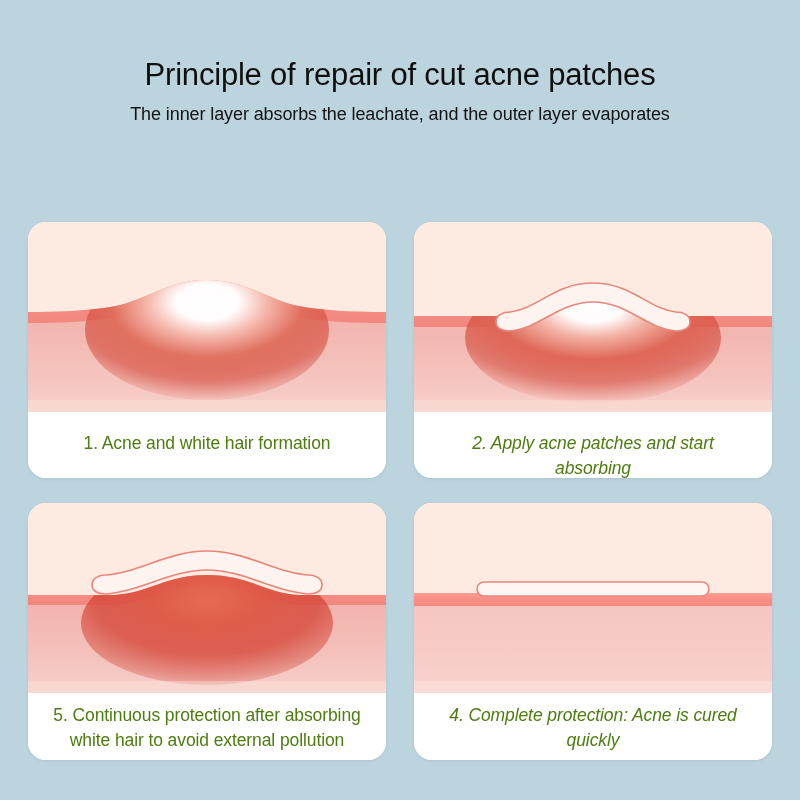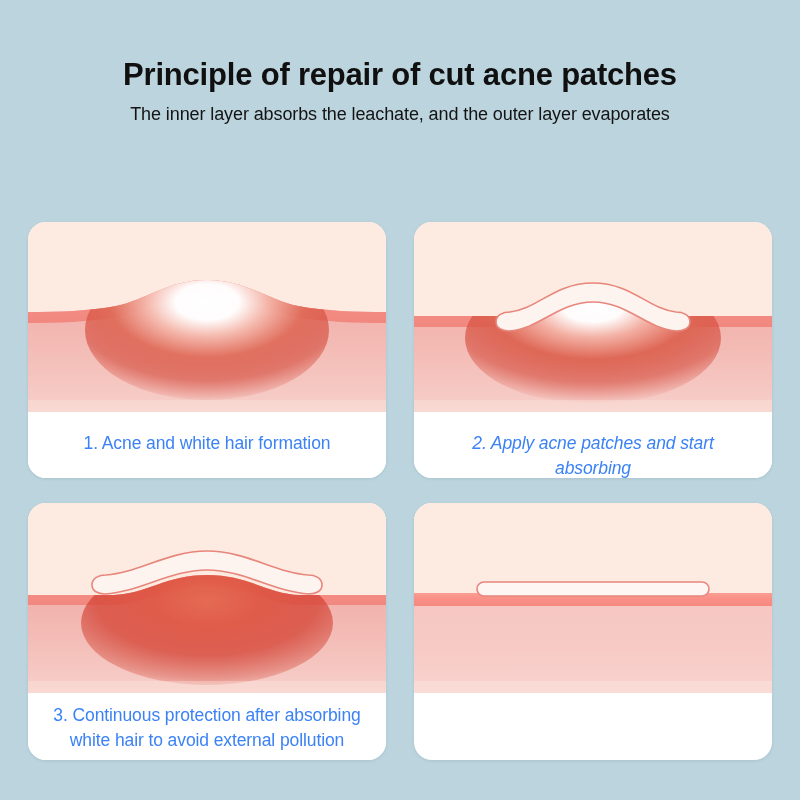--- a/index.html
+++ b/index.html
@@ -22,21 +22,21 @@
     left: 0;
     top: 0;
     width: 800px;
     height: 200px;
     text-align: center;
     padding-top: 56px;
     box-sizing: border-box;
   }
   #title {
     font-size: 31px;
-    font-weight: bold;
+    font-weight: normal;
     color: #101010;
     letter-spacing: -0.2px;
     line-height: 38px;
     margin: 0;
     white-space: nowrap;
   }
   #subtitle {
     font-size: 18px;
     font-weight: normal;
     color: #141414;
@@ -80,21 +80,21 @@
     position: absolute;
     left: 0;
     top: 0;
     display: block;
   }
 
   
   .caption {
     background: #ffffff;
     text-align: center;
-    color: #3b82f6;
+    color: #4d7c0f;
     font-size: 17.5px;
     line-height: 25px;
     letter-spacing: -0.1px;
     padding: 0 19px;
     box-sizing: border-box;
   }
   .card.r1 .caption {
     height: 66px;
     padding-top: 19px;
   }
@@ -233,21 +233,21 @@
         <path d="M0,92 L86,92 C118,91 138,72 179,72 C220,72 240,91 272,92 L358,92 L358,102 L272,102 C240,101 220,82 179,82 C138,82 118,101 86,102 L0,102 Z" fill="url(#band3)"></path>
         <g clip-path="url(#clipDermis3)">
           <ellipse cx="179" cy="120" rx="126" ry="62" fill="url(#lesion3)"></ellipse>
         </g>
 
         <path d="M64,82 C64,75 71,72 78,72 C110,70 140,48 179,48 C218,48 248,70 280,72 C287,72 294,75 294,82 C294,88 288,91 281,91 C246,89 216,67 179,67 C142,67 112,89 77,91 C70,91 64,88 64,82 Z" fill="#fdf4ef" stroke="#e8867c" stroke-width="1.6" stroke-linejoin="round"></path>
         <rect x="0" y="178" width="358" height="12" fill="#fdeae1" opacity="0.35"></rect>
       </svg>
     </div>
     <div class="caption">
-      <span class="cap-line">3. Continuous protection after absorbing</span>
+      <span class="cap-line">5. Continuous protection after absorbing</span>
       <span class="cap-line">white hair to avoid external pollution</span>
     </div>
   </div>
 
   <div class="card r2 c2">
     <div class="skin">
       <svg width="358" height="190" viewBox="0 0 358 190">
         <defs>
           <linearGradient id="dermis4" x1="0" y1="0" x2="0" y2="1">
             <stop offset="0%" stop-color="#f6c6c1"></stop>
@@ -263,15 +263,19 @@
         <rect x="0" y="0" width="358" height="190" fill="#fdeae1"></rect>
 
         <rect x="0" y="90" width="358" height="100" fill="url(#dermis4)"></rect>
 
         <rect x="0" y="90" width="358" height="13" fill="url(#band4)"></rect>
 
         <rect x="63" y="79" width="232" height="14" rx="7" ry="7" fill="#fdf6f2" stroke="#e8867c" stroke-width="1.6"></rect>
         <rect x="0" y="178" width="358" height="12" fill="#fdeae1" opacity="0.35"></rect>
       </svg>
     </div>
+    <div class="caption">
+      <span class="cap-line">4. Complete protection: Acne is cured</span>
+      <span class="cap-line">quickly</span>
+    </div>
   </div>
 
 </div>
 
 </body></html>

